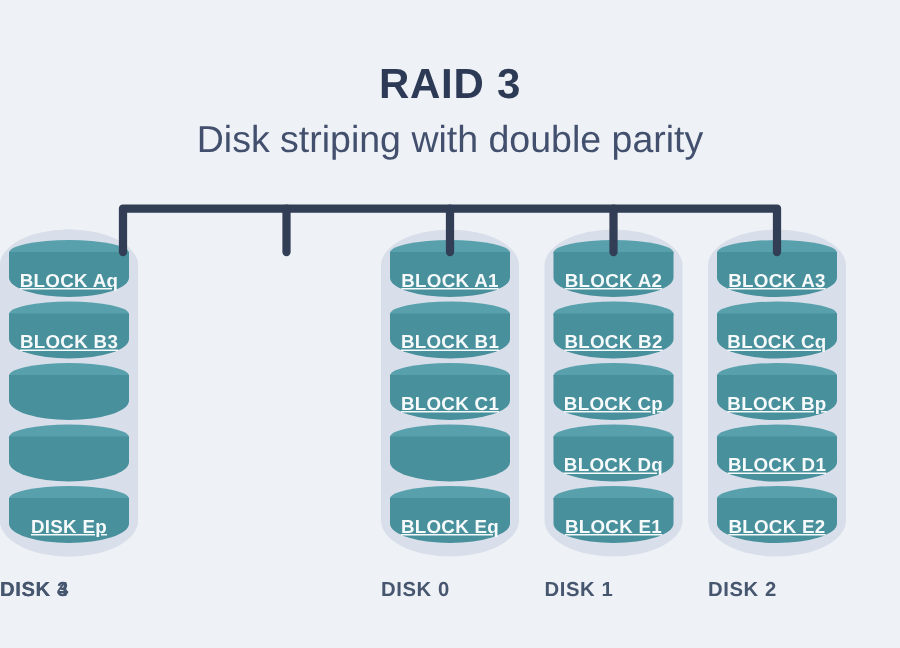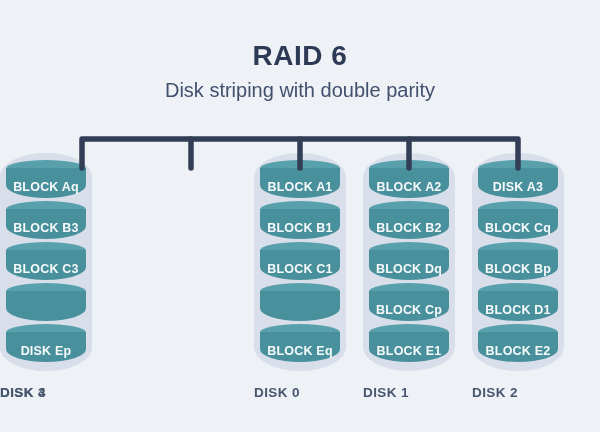--- a/index.html
+++ b/index.html
@@ -29,21 +29,21 @@
     text-align: center;
     font-size: 28px;
     font-weight: 700;
     letter-spacing: 0.5px;
     color: var(--title);
   }
   .subtitle {
     position: absolute;
     top: 79px; left: 0; width: 600px;
     text-align: center;
-    font-size: 20px;
+    font-size: 25px;
     font-weight: 400;
     color: var(--subtitle);
   }
   .bus {
     position: absolute;
     top: 0; left: 0;
     width: 600px; height: 432px;
     z-index: 5;
     pointer-events: none;
   }
@@ -99,36 +99,37 @@
     left: 0; right: 0;
     top: 16px; bottom: 1px;
     display: flex;
     align-items: center;
     justify-content: center;
     font-size: 12.5px;
     font-weight: 700;
     letter-spacing: 0.2px;
     color: var(--block-text);
     white-space: nowrap;
+    text-decoration: underline;
   }
   .disk-label {
     margin-top: 14px;
     text-align: left;
     font-size: 13.5px;
     font-weight: 700;
     letter-spacing: 0.4px;
     color: var(--disk-label);
   }
 </style>
 </head>
 <body>
 
 <div class="stage">
 
-  <div class="title">RAID 6</div>
+  <div class="title">RAID 3</div>
   <div class="subtitle">Disk striping with double parity</div>
 
   <svg class="bus" viewBox="0 0 600 432" aria-hidden="true">
     <path class="bus-line" d="M82 168 L82 139 L518 139 L518 168"></path>
     <path class="bus-line" d="M191 139 L191 168"></path>
     <path class="bus-line" d="M300 139 L300 168"></path>
     <path class="bus-line" d="M409 139 L409 168"></path>
   </svg>
 
   <div class="disk">
@@ -169,42 +170,42 @@
           <span class="block-label">BLOCK A2</span>
         </div>
       <div class="block">
           <span class="lid"></span>
           <span class="body"></span>
           <span class="block-label">BLOCK B2</span>
         </div>
       <div class="block">
           <span class="lid"></span>
           <span class="body"></span>
+          <span class="block-label">BLOCK Cp</span>
+        </div>
+      <div class="block">
+          <span class="lid"></span>
+          <span class="body"></span>
           <span class="block-label">BLOCK Dq</span>
         </div>
       <div class="block">
           <span class="lid"></span>
           <span class="body"></span>
-          <span class="block-label">BLOCK Cp</span>
-        </div>
-      <div class="block">
-          <span class="lid"></span>
-          <span class="body"></span>
           <span class="block-label">BLOCK E1</span>
         </div>
     </div>
     <div class="disk-label">DISK 1</div>
   </div>
 
   <div class="disk">
     <div class="capsule">
       <div class="block">
           <span class="lid"></span>
           <span class="body"></span>
-          <span class="block-label">DISK A3</span>
+          <span class="block-label">BLOCK A3</span>
         </div>
       <div class="block">
           <span class="lid"></span>
           <span class="body"></span>
           <span class="block-label">BLOCK Cq</span>
         </div>
       <div class="block">
           <span class="lid"></span>
           <span class="body"></span>
           <span class="block-label">BLOCK Bp</span>
@@ -262,21 +263,20 @@
           <span class="block-label">BLOCK Aq</span>
         </div>
       <div class="block">
           <span class="lid"></span>
           <span class="body"></span>
           <span class="block-label">BLOCK B3</span>
         </div>
       <div class="block">
           <span class="lid"></span>
           <span class="body"></span>
-          <span class="block-label">BLOCK C3</span>
         </div>
       <div class="block">
           <span class="lid"></span>
           <span class="body"></span>
         </div>
       <div class="block">
           <span class="lid"></span>
           <span class="body"></span>
           <span class="block-label">DISK Ep</span>
         </div>

